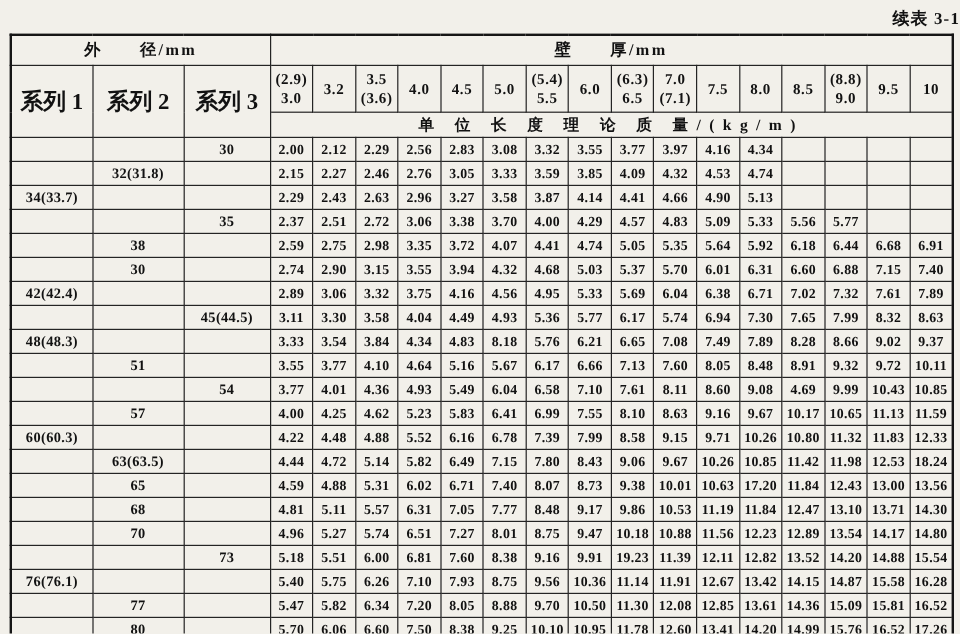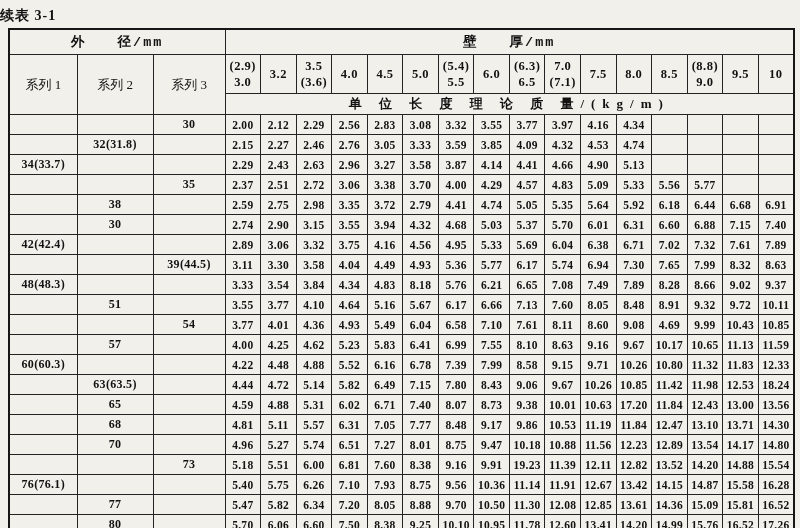--- a/index.html
+++ b/index.html
@@ -6,21 +6,21 @@
     margin: 0;
     padding: 0;
     width: 800px;
     height: 528px;
     background: #f2f0ea;
     overflow: hidden;
     font-family: "Liberation Serif", "DejaVu Serif", serif;
     color: #121212;
   }
   .page-title {
-    text-align: left;
+    text-align: right;
     font-size: 14px;
     font-weight: bold;
     letter-spacing: 1px;
     padding-top: 7px;
     height: 21px;
   }
   table.spec-table {
     border-collapse: collapse;
     table-layout: fixed;
     margin-left: 8px;
@@ -37,25 +37,24 @@
     white-space: nowrap;
   }
   col.c-s1 { width: 68px; }
   col.c-s2 { width: 76px; }
   col.c-s3 { width: 72px; }
   tr.hdr-group th {
     height: 24px;
     font-size: 13.5px;
     font-weight: bold;
     letter-spacing: 2px;
-    font-family: Liberation Mono, monospace;
   }
   th.th-series {
-    font-size: 13px;
-    font-weight: normal;
+    font-size: 19px;
+    font-weight: bold;
   }
   tr.hdr-thk th {
     height: 38px;
   }
   th.th-thickness {
     font-size: 12.5px;
     font-weight: bold;
     line-height: 1.3;
     letter-spacing: 0.5px;
   }
@@ -258,21 +257,21 @@
       </tr>
       <tr>
         <td class="label-cell"></td>
         <td class="label-cell">38</td>
         <td class="label-cell"></td>
         <td>2.59</td>
         <td>2.75</td>
         <td>2.98</td>
         <td>3.35</td>
         <td>3.72</td>
-        <td>2.79</td>
+        <td>4.07</td>
         <td>4.41</td>
         <td>4.74</td>
         <td>5.05</td>
         <td>5.35</td>
         <td>5.64</td>
         <td>5.92</td>
         <td>6.18</td>
         <td>6.44</td>
         <td>6.68</td>
         <td>6.91</td>
@@ -315,21 +314,21 @@
         <td>6.38</td>
         <td>6.71</td>
         <td>7.02</td>
         <td>7.32</td>
         <td>7.61</td>
         <td>7.89</td>
       </tr>
       <tr>
         <td class="label-cell"></td>
         <td class="label-cell"></td>
-        <td class="label-cell">39(44.5)</td>
+        <td class="label-cell">45(44.5)</td>
         <td>3.11</td>
         <td>3.30</td>
         <td>3.58</td>
         <td>4.04</td>
         <td>4.49</td>
         <td>4.93</td>
         <td>5.36</td>
         <td>5.77</td>
         <td>6.17</td>
         <td>5.74</td>

